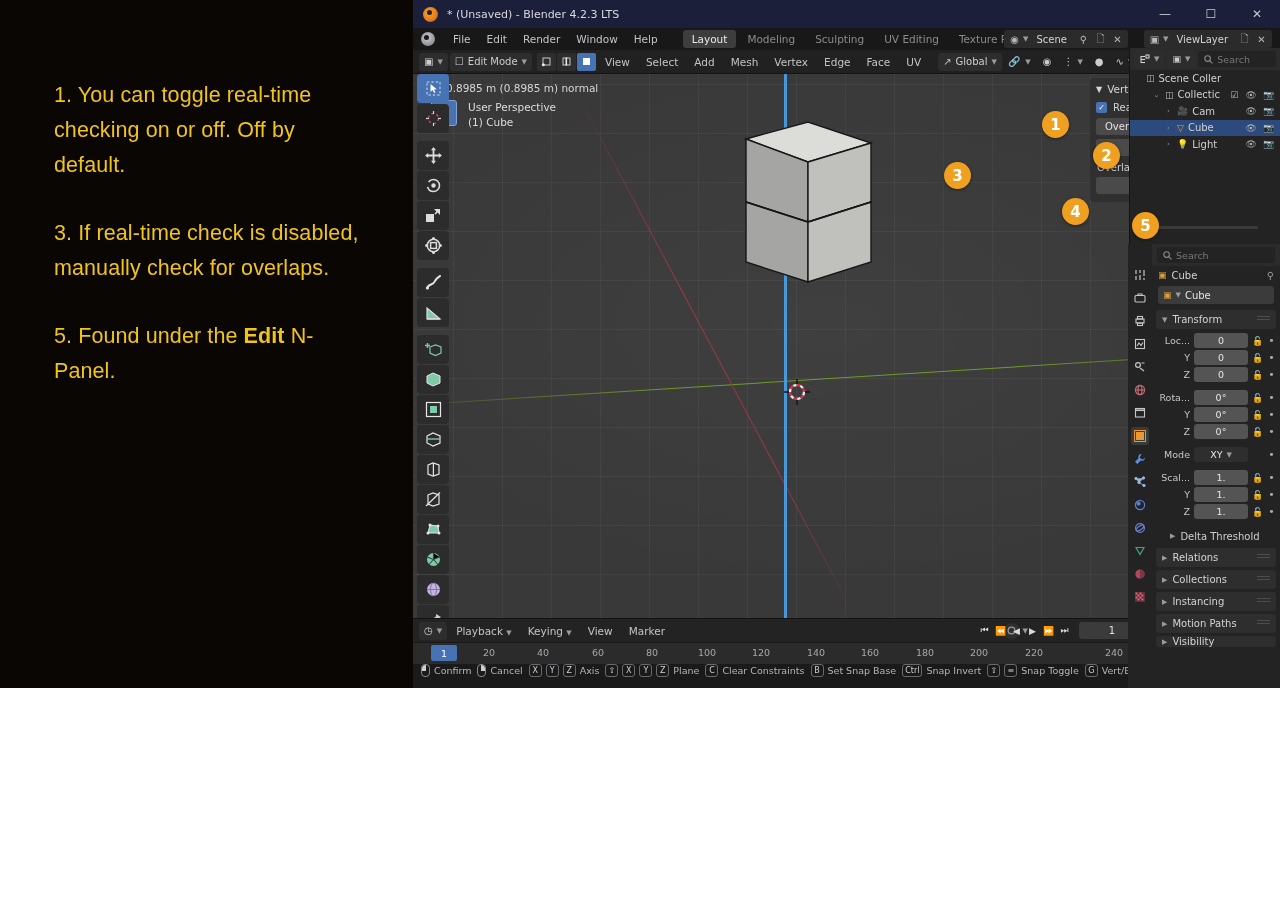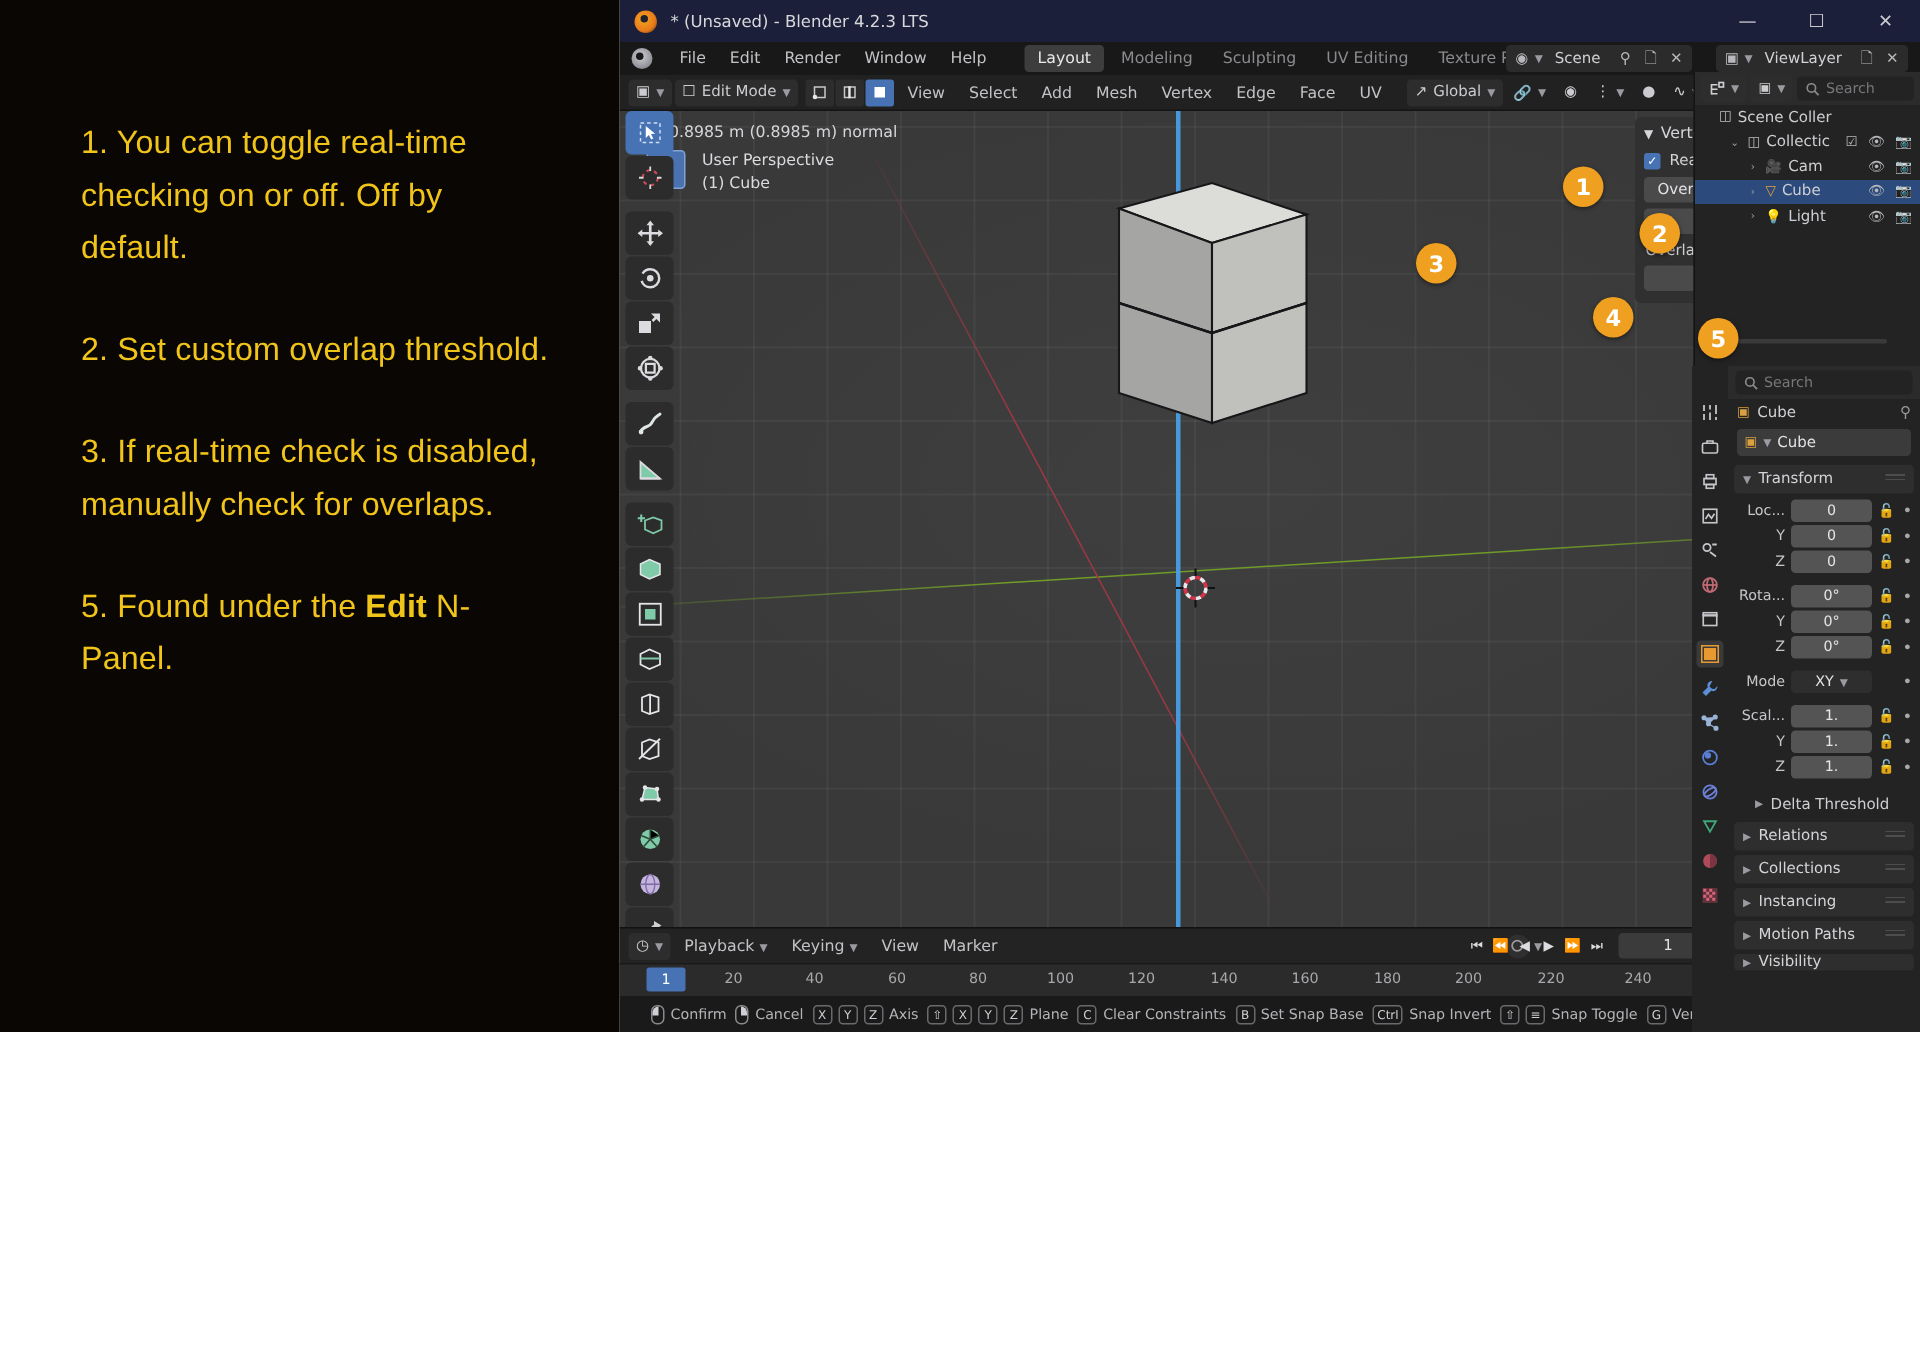--- a/index.html
+++ b/index.html
@@ -227,21 +227,21 @@
   #tl-ruler{height:22px;background:#2b2b2b;position:relative;border-top:1px solid #1a1a1a;}
   .tick{position:absolute;top:4px;color:#a8a8ac;font-size:9.5px;transform:translateX(-50%);}
   #tl-cursor{
     position:absolute;left:18px;top:2px;width:26px;height:16px;background:#4772b3;border-radius:2px;
     display:flex;align-items:center;justify-content:center;color:#fff;font-size:9.5px;
   }
 
   
   #statusbar{
     position:absolute;left:0;top:664px;width:867px;height:24px;background:#1a1a1a;
-    display:flex;align-items:center;padding-left:21px;gap:6px;overflow:hidden;
+    display:flex;align-items:flex-start;padding-left:8px;gap:6px;overflow:hidden;
   }
   .sb-item{display:flex;align-items:center;gap:4px;color:#b4b4b8;font-size:9.5px;white-space:nowrap;}
   .kbd{
     min-width:13px;height:13px;border:1px solid #6a6a6e;border-radius:3px;
     display:inline-flex;align-items:center;justify-content:center;
     color:#d0d0d4;font-size:8px;padding:0 2px;
   }
   .mouse{
     width:9px;height:13px;border:1px solid #8a8a8e;border-radius:4px;position:relative;display:inline-block;
   }
@@ -297,21 +297,20 @@
     z-index:60;
   }
 </style>
 </head>
 <body>
 
 <div id="root">
 
   <div id="tutorial">
     <div class="tut-p">1. You can toggle real-time checking on or off. Off by default.</div>
-    <div class="tut-p">2. Set custom overlap threshold.</div>
     <div class="tut-p">3. If real-time check is disabled, manually check for overlaps.</div>
     <div class="tut-p"><span>5. Found under the </span><b>Edit</b><span> N-Panel.</span></div>
   </div>
 
   <div id="blender">
 
     <div id="titlebar">
       <div class="bicon"></div>
       <div class="ttl">* (Unsaved) - Blender 4.2.3 LTS</div>
       <div class="wbtns">
@@ -706,21 +705,21 @@
         <div class="tick" style="left:130px">40</div>
         <div class="tick" style="left:185px">60</div>
         <div class="tick" style="left:239px">80</div>
         <div class="tick" style="left:294px">100</div>
         <div class="tick" style="left:348px">120</div>
         <div class="tick" style="left:403px">140</div>
         <div class="tick" style="left:457px">160</div>
         <div class="tick" style="left:512px">180</div>
         <div class="tick" style="left:566px">200</div>
         <div class="tick" style="left:621px">220</div>
-        <div class="tick" style="left:679px">240</div>
+        <div class="tick" style="left:701px">240</div>
       </div>
     </div>
 
     <div id="statusbar">
       <div class="sb-item">
         <span class="mouse l"></span>
         <span>Confirm</span>
       </div>
       <div class="sb-item">
         <span class="mouse r"></span>

